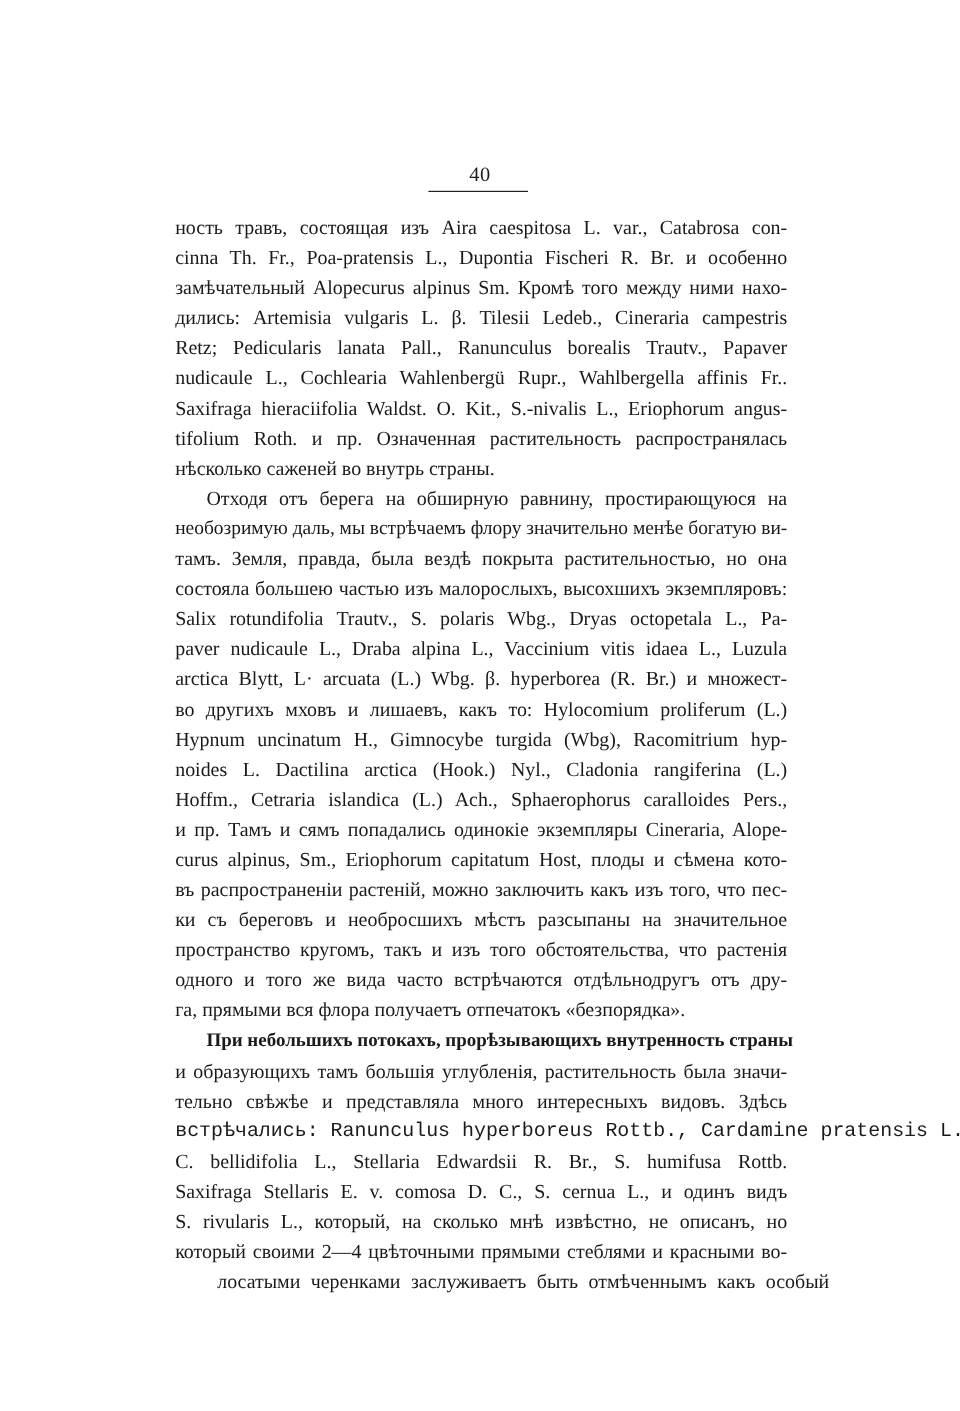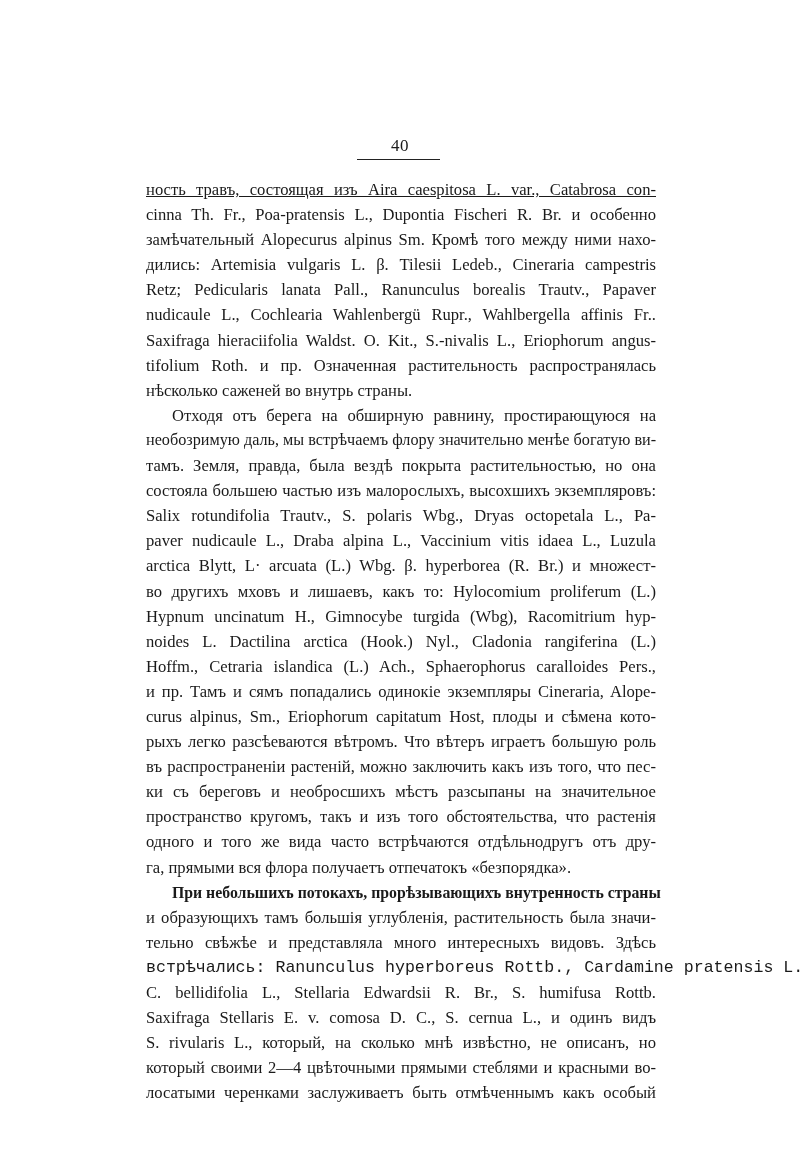--- a/index.html
+++ b/index.html
@@ -56,21 +56,21 @@
 </head>
 <body>
 
 <div class="page-header">
   <span class="page-number">40</span>
 </div>
 <div class="header-rule"></div>
 
 <div class="text-block">
   <div>
-    <span class="line" style="display: block; width: 510px; text-align-last: justify; text-decoration: underline;">ность травъ, состоящая изъ Aira caespitosa L. var., Catabrosa con-</span>
+    <span class="line" style="display: block; width: 510px; text-align-last: justify;">ность травъ, состоящая изъ Aira caespitosa L. var., Catabrosa con-</span>
     <span class="line" style="display: block; width: 510px; text-align-last: justify;">cinna Th. Fr., Poa-pratensis L., Dupontia Fischeri R. Br. и особенно</span>
     <span class="line" style="display: block; width: 510px; text-align-last: justify;">замѣчательный Alopecurus alpinus Sm. Кромѣ того между ними нахо-</span>
     <span class="line" style="display: block; width: 510px; text-align-last: justify;">дились: Artemisia vulgaris L. β. Tilesii Ledeb., Cineraria campestris</span>
     <span class="line" style="display: block; width: 510px; text-align-last: justify;">Retz; Pedicularis lanata Pall., Ranunculus borealis Trautv., Papaver</span>
     <span class="line" style="display: block; width: 510px; text-align-last: justify;">nudicaule L., Cochlearia Wahlenbergü Rupr., Wahlbergella affinis Fr..</span>
     <span class="line" style="display: block; width: 510px; text-align-last: justify;">Saxifraga hieraciifolia Waldst. O. Kit., S.-nivalis L., Eriophorum angus-</span>
     <span class="line" style="display: block; width: 510px; text-align-last: justify;">tifolium Roth. и пр. Означенная растительность распространялась</span>
     <span class="line last" style="display: block; width: 510px; text-align-last: left;">нѣсколько саженей во внутрь страны.</span>
   </div>
   <div>
@@ -80,31 +80,30 @@
     <span class="line" style="display: block; width: 510px; text-align-last: justify;">состояла большею частью изъ малорослыхъ, высохшихъ экземпляровъ:</span>
     <span class="line" style="display: block; width: 510px; text-align-last: justify;">Salix rotundifolia Trautv., S. polaris Wbg., Dryas octopetala L., Pa-</span>
     <span class="line" style="display: block; width: 510px; text-align-last: justify;">paver nudicaule L., Draba alpina L., Vaccinium vitis idaea L., Luzula</span>
     <span class="line" style="display: block; width: 510px; text-align-last: justify;">arctica Blytt, L· arcuata (L.) Wbg. β. hyperborea (R. Br.) и множест-</span>
     <span class="line" style="display: block; width: 510px; text-align-last: justify;">во другихъ мховъ и лишаевъ, какъ то: Hylocomium proliferum (L.)</span>
     <span class="line" style="display: block; width: 510px; text-align-last: justify;">Hypnum uncinatum H., Gimnocybe turgida (Wbg), Racomitrium hyp-</span>
     <span class="line" style="display: block; width: 510px; text-align-last: justify;">noides L. Dactilina arctica (Hook.) Nyl., Cladonia rangiferina (L.)</span>
     <span class="line" style="display: block; width: 510px; text-align-last: justify;">Hoffm., Cetraria islandica (L.) Ach., Sphaerophorus caralloides Pers.,</span>
     <span class="line" style="display: block; width: 510px; text-align-last: justify;">и пр. Тамъ и сямъ попадались одинокіе экземпляры Cineraria, Alope-</span>
     <span class="line" style="display: block; width: 510px; text-align-last: justify;">curus alpinus, Sm., Eriophorum capitatum Host, плоды и сѣмена кото-</span>
-    <span class="line" style="display: block; width: 510px; text-align-last: justify;">рыхъ легко разсѣеваются вѣтромъ. Что вѣтеръ играетъ большую роль</span>
     <span class="line" style="display: block; width: 510px; text-align-last: justify;">въ распространеніи растеній, можно заключить какъ изъ того, что пес-</span>
     <span class="line" style="display: block; width: 510px; text-align-last: justify;">ки съ береговъ и необросшихъ мѣстъ разсыпаны на значительное</span>
     <span class="line" style="display: block; width: 510px; text-align-last: justify;">пространство кругомъ, такъ и изъ того обстоятельства, что растенія</span>
     <span class="line" style="display: block; width: 510px; text-align-last: justify;">одного и того же вида часто встрѣчаются отдѣльнодругъ отъ дру-</span>
     <span class="line last" style="display: block; width: 510px; text-align-last: left;">га, прямыми вся флора получаетъ отпечатокъ «безпорядка».</span>
   </div>
   <div>
     <span class="line indent" style="display: block; width: 510px; text-align-last: justify; font-size: 15.8px; font-weight: bold;">При небольшихъ потокахъ, прорѣзывающихъ внутренность страны</span>
     <span class="line" style="display: block; width: 510px; text-align-last: justify;">и образующихъ тамъ большія углубленія, растительность была значи-</span>
     <span class="line" style="display: block; width: 510px; text-align-last: justify;">тельно свѣжѣе и представляла много интересныхъ видовъ. Здѣсь</span>
     <span class="line" style="display: block; width: 510px; text-align-last: justify; font-family: Liberation Mono, monospace;">встрѣчались: Ranunculus hyperboreus Rottb., Cardamine pratensis L.,</span>
     <span class="line" style="display: block; width: 510px; text-align-last: justify;">C. bellidifolia L., Stellaria Edwardsii R. Br., S. humifusa Rottb.</span>
     <span class="line" style="display: block; width: 510px; text-align-last: justify;">Saxifraga Stellaris E. v. comosa D. C., S. cernua L., и одинъ видъ</span>
     <span class="line" style="display: block; width: 510px; text-align-last: justify;">S. rivularis L., который, на сколько мнѣ извѣстно, не описанъ, но</span>
     <span class="line" style="display: block; width: 510px; text-align-last: justify;">который своими 2—4 цвѣточными прямыми стеблями и красными во-</span>
-    <span class="line" style="display: block; width: 510px; text-align-last: justify;">лосатыми черенками заслуживаетъ быть отмѣченнымъ какъ особый</span>
+    <span class="line" style="display: block; width: 510px; text-align-last: justify; margin-left: 35px;">лосатыми черенками заслуживаетъ быть отмѣченнымъ какъ особый</span>
   </div>
 </div>
 
 </body></html>

